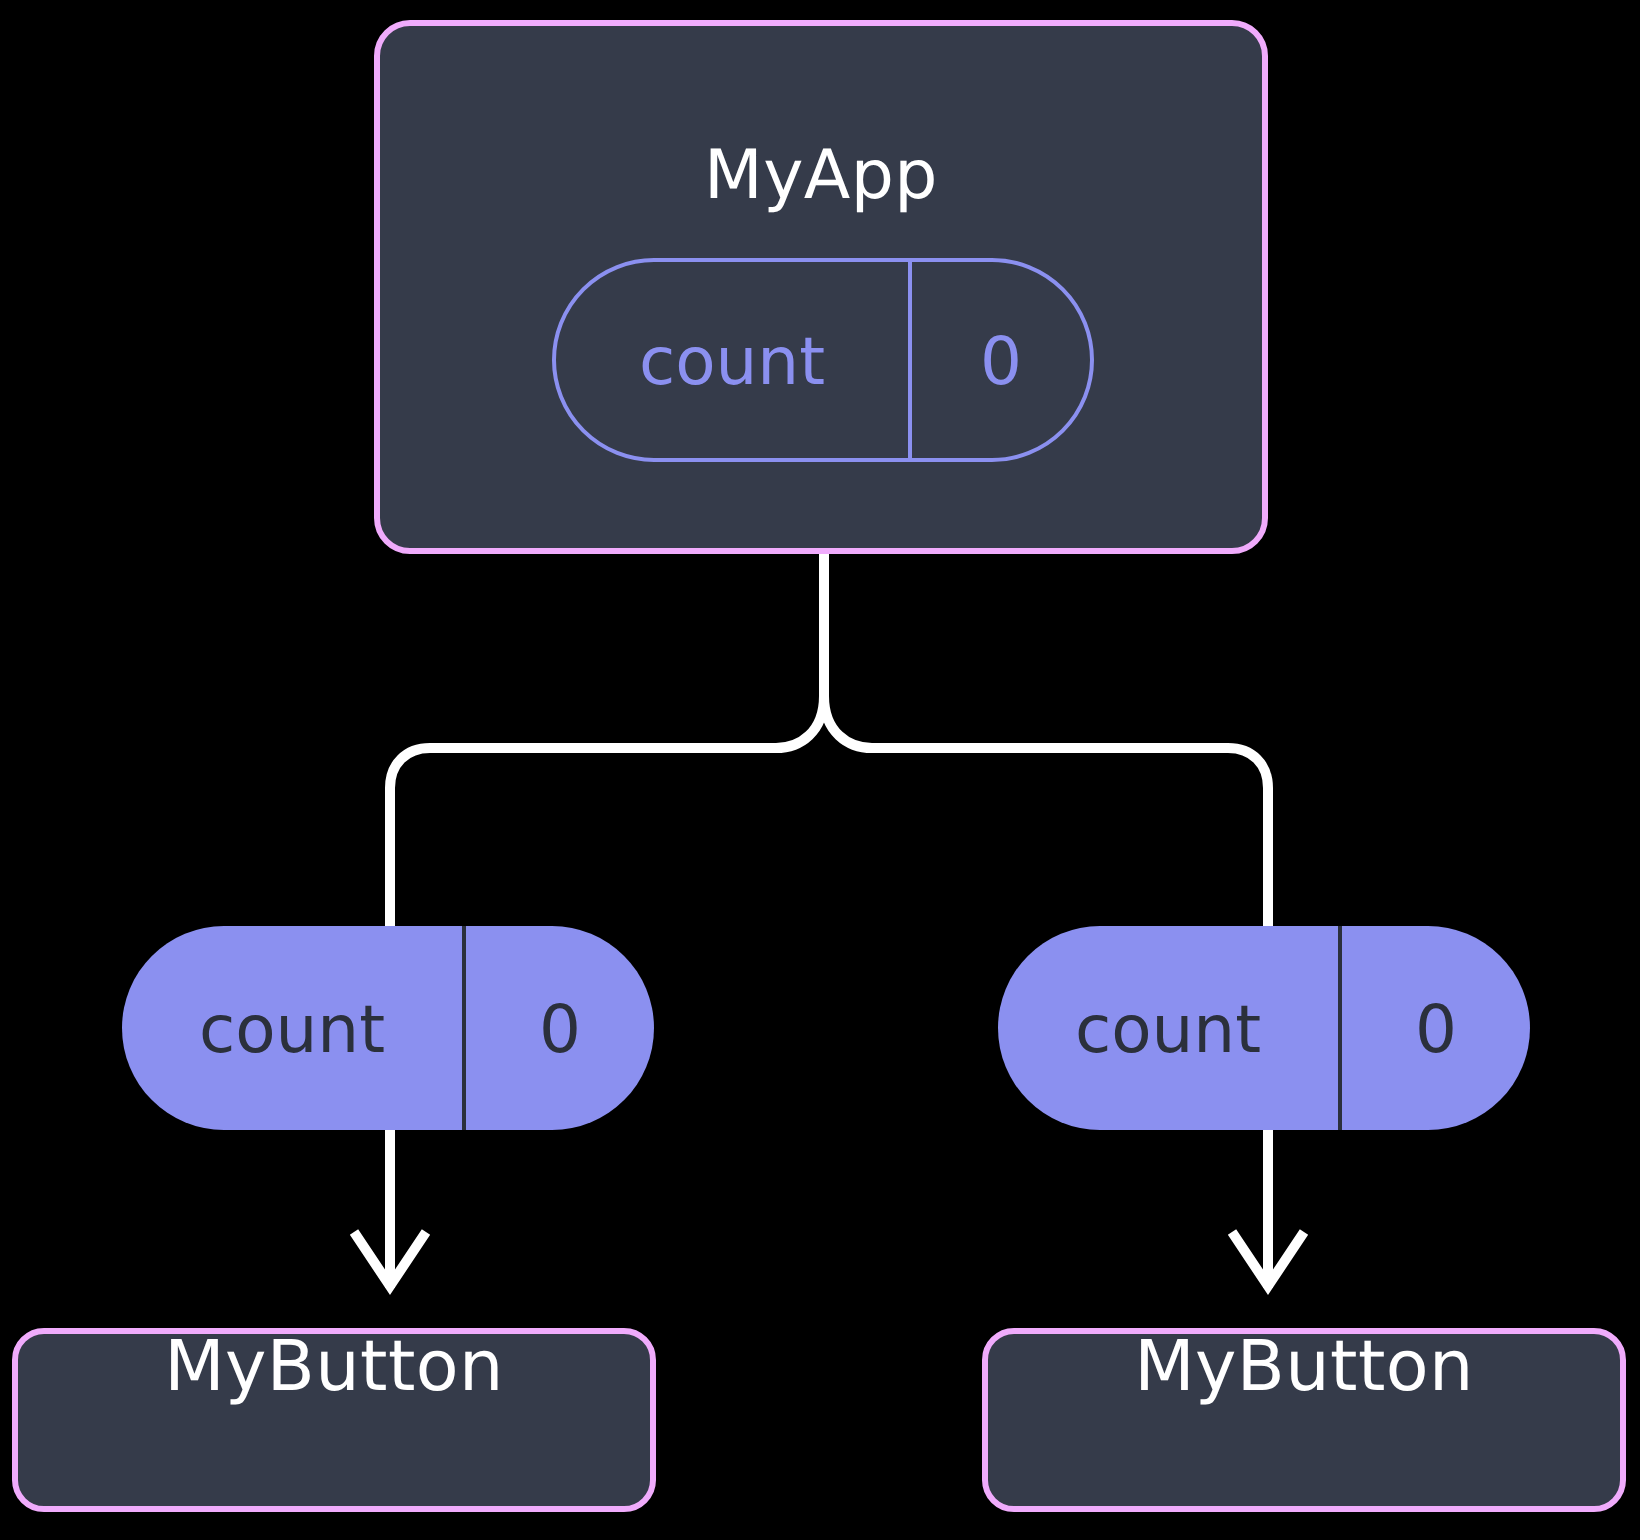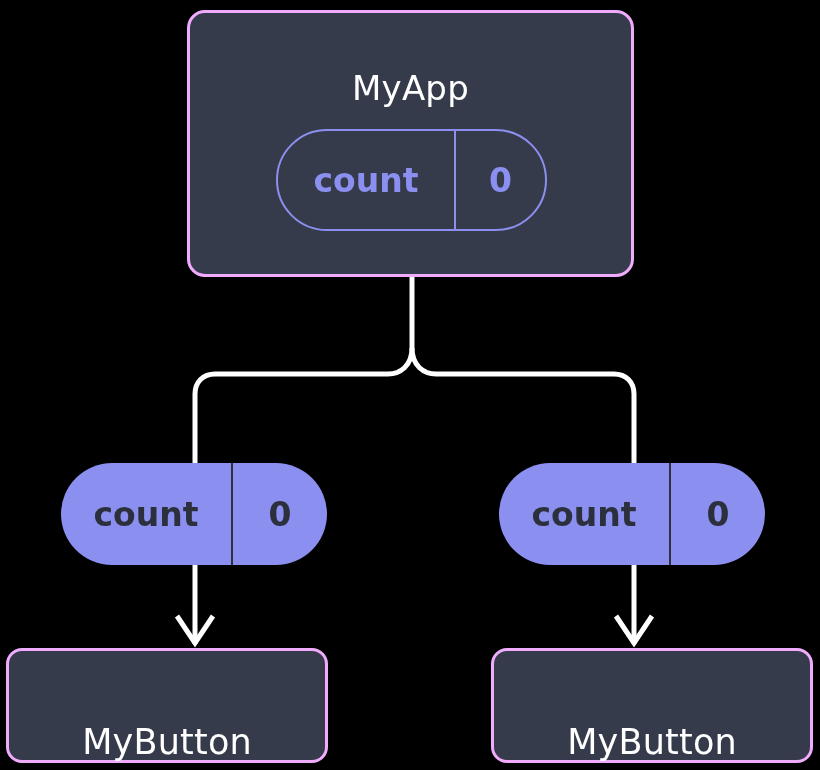--- a/index.html
+++ b/index.html
@@ -47,22 +47,23 @@
   .component-box.root {
     left: 187px;
     top: 10px;
     width: 447px;
     height: 267px;
     border-radius: 18px;
     justify-content: flex-start;
   }
   .component-box.leaf {
     width: 322px;
-    height: 115px;
-    justify-content: flex-end;
+    height: 92px;
+    justify-content: flex-start;
+    margin-top: 16px;
   }
   .component-box.leaf-left {
     left: 6px;
     top: 648px;
   }
   .component-box.leaf-right {
     left: 491px;
     top: 648px;
   }
 
@@ -90,21 +91,20 @@
     border-radius: 999px;
     overflow: hidden;
   }
   .state-pill .pill-key,
   .state-pill .pill-val {
     display: flex;
     align-items: center;
     justify-content: center;
     line-height: 1;
     white-space: nowrap;
-    font-weight: bold;
   }
 
   
   .state-pill.outlined {
     left: 276px;
     top: 129px;
     width: 271px;
     height: 102px;
     border: 2px solid #8b90f0;
     background: transparent;

